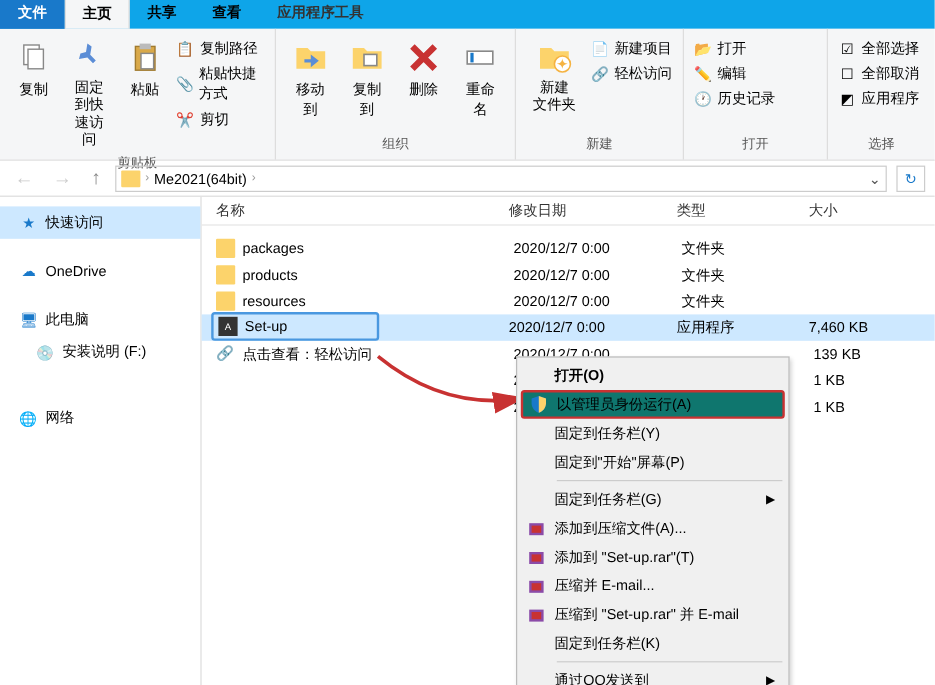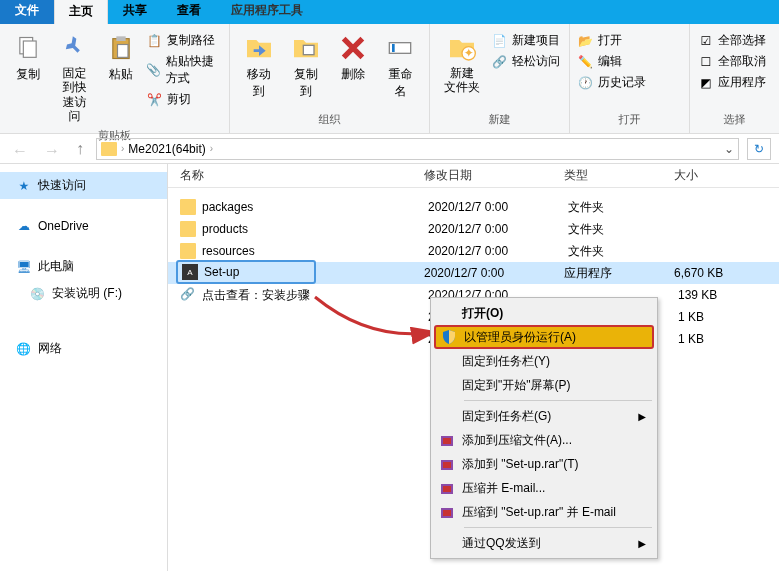--- a/index.html
+++ b/index.html
@@ -49,21 +49,21 @@
     .col-size { width: 80px; text-align: left; padding-right: 12px; }
     .file-row { display: flex; height: 22px; align-items: center; font-size: 12px; cursor: pointer; }
     .file-row.selected { background: #cde8ff; border: 2px solid #4a98e0; border-radius: 3px; margin: -1px 0 0 8px; width: 140px; height: 24px; padding-left: 2px; }
     .file-row .f-icon { width: 16px; height: 16px; margin-left: 12px; margin-right: 6px; display: inline-flex; }
     .file-row.selected .f-icon { margin-left: 2px; }
     .folder-icon { background: #fcd36b; border-radius: 1px; }
     
     
     .context-menu { position: absolute; left: 430px; top: 297px; width: 228px; background: #f0f0f0; border: 1px solid #bbb; box-shadow: 2px 2px 4px rgba(0,0,0,0.2); z-index: 100; padding: 3px; }
     .menu-item { display: flex; align-items: center; height: 24px; padding: 0 8px 0 4px; font-size: 12px; cursor: pointer; gap: 6px; position: relative; }
-    .menu-item.highlighted { border: 2px solid #c83232; border-radius: 3px; background: #eab308; }
+    .menu-item.highlighted { border: 2px solid #c83232; border-radius: 3px; background: #0f766e; }
     .menu-item .m-icon { width: 18px; height: 18px; display: inline-flex; align-items: center; justify-content: center; }
     .menu-item .submenu-arrow { margin-left: auto; font-size: 10px; }
     .menu-sep { height: 1px; background: #ccc; margin: 3px 2px 3px 30px; }
     
     
     .red-arrow { position: absolute; left: 310px; top: 292px; z-index: 50; pointer-events: none; }
     
     
     .pin-icon svg, .copy-icon svg, .paste-icon svg { width: 28px; height: 28px; }
   </style>
@@ -310,31 +310,31 @@
       <span class="col-type">文件夹</span>
       <span class="col-size"></span>
     </div>
 
     <div style="position:relative;height:22px;">
       <div style="position:absolute;left:0;right:0;height:22px;background:#cde8ff"></div>
       <div class="file-row" style="position:relative;background:transparent">
         <span style="width:256px"></span>
         <span class="col-date">2020/12/7 0:00</span>
         <span class="col-type">应用程序</span>
-        <span class="col-size">6,670 KB</span>
+        <span class="col-size">7,460 KB</span>
       </div>
       <div class="file-row selected" style="position:absolute;top:-1px">
         <span class="f-icon" style="background:#333;color:#fff;font-size:8px;display:flex;align-items:center;justify-content:center">A</span>
         <span>Set-up</span>
       </div>
     </div>
 
     <div class="file-row">
       <span class="f-icon" style="color:#1979ca">🔗</span>
-      <span class="col-name" style="width:226px;padding:0">点击查看：安装步骤</span>
+      <span class="col-name" style="width:226px;padding:0">点击查看：轻松访问</span>
       <span class="col-date">2020/12/7 0:00</span>
       <span class="col-type"></span>
       <span class="col-size">139 KB</span>
     </div>
     <div class="file-row">
       <span class="f-icon"></span>
       <span class="col-name" style="width:226px;padding:0"></span>
       <span class="col-date">2020/12/7 0:00</span>
       <span class="col-type"></span>
       <span class="col-size">1 KB</span>
@@ -415,19 +415,23 @@
   </div>
   <div class="menu-item">
     <span class="m-icon">
         <svg width="16" height="16" viewBox="0 0 16 16">
           <rect x="2" y="4" width="12" height="10" fill="#8b4ba8"></rect>
           <rect x="4" y="6" width="8" height="6" fill="#c83232"></rect>
         </svg>
       </span>
     <span>压缩到 "Set-up.rar" 并 E-mail</span>
   </div>
+  <div class="menu-item">
+    <span class="m-icon"></span>
+    <span>固定到任务栏(K)</span>
+  </div>
   <div class="menu-sep"></div>
   <div class="menu-item">
     <span class="m-icon"></span>
     <span>通过QQ发送到</span>
     <span class="submenu-arrow">▶</span>
   </div>
 </div>
 
 </body></html>

